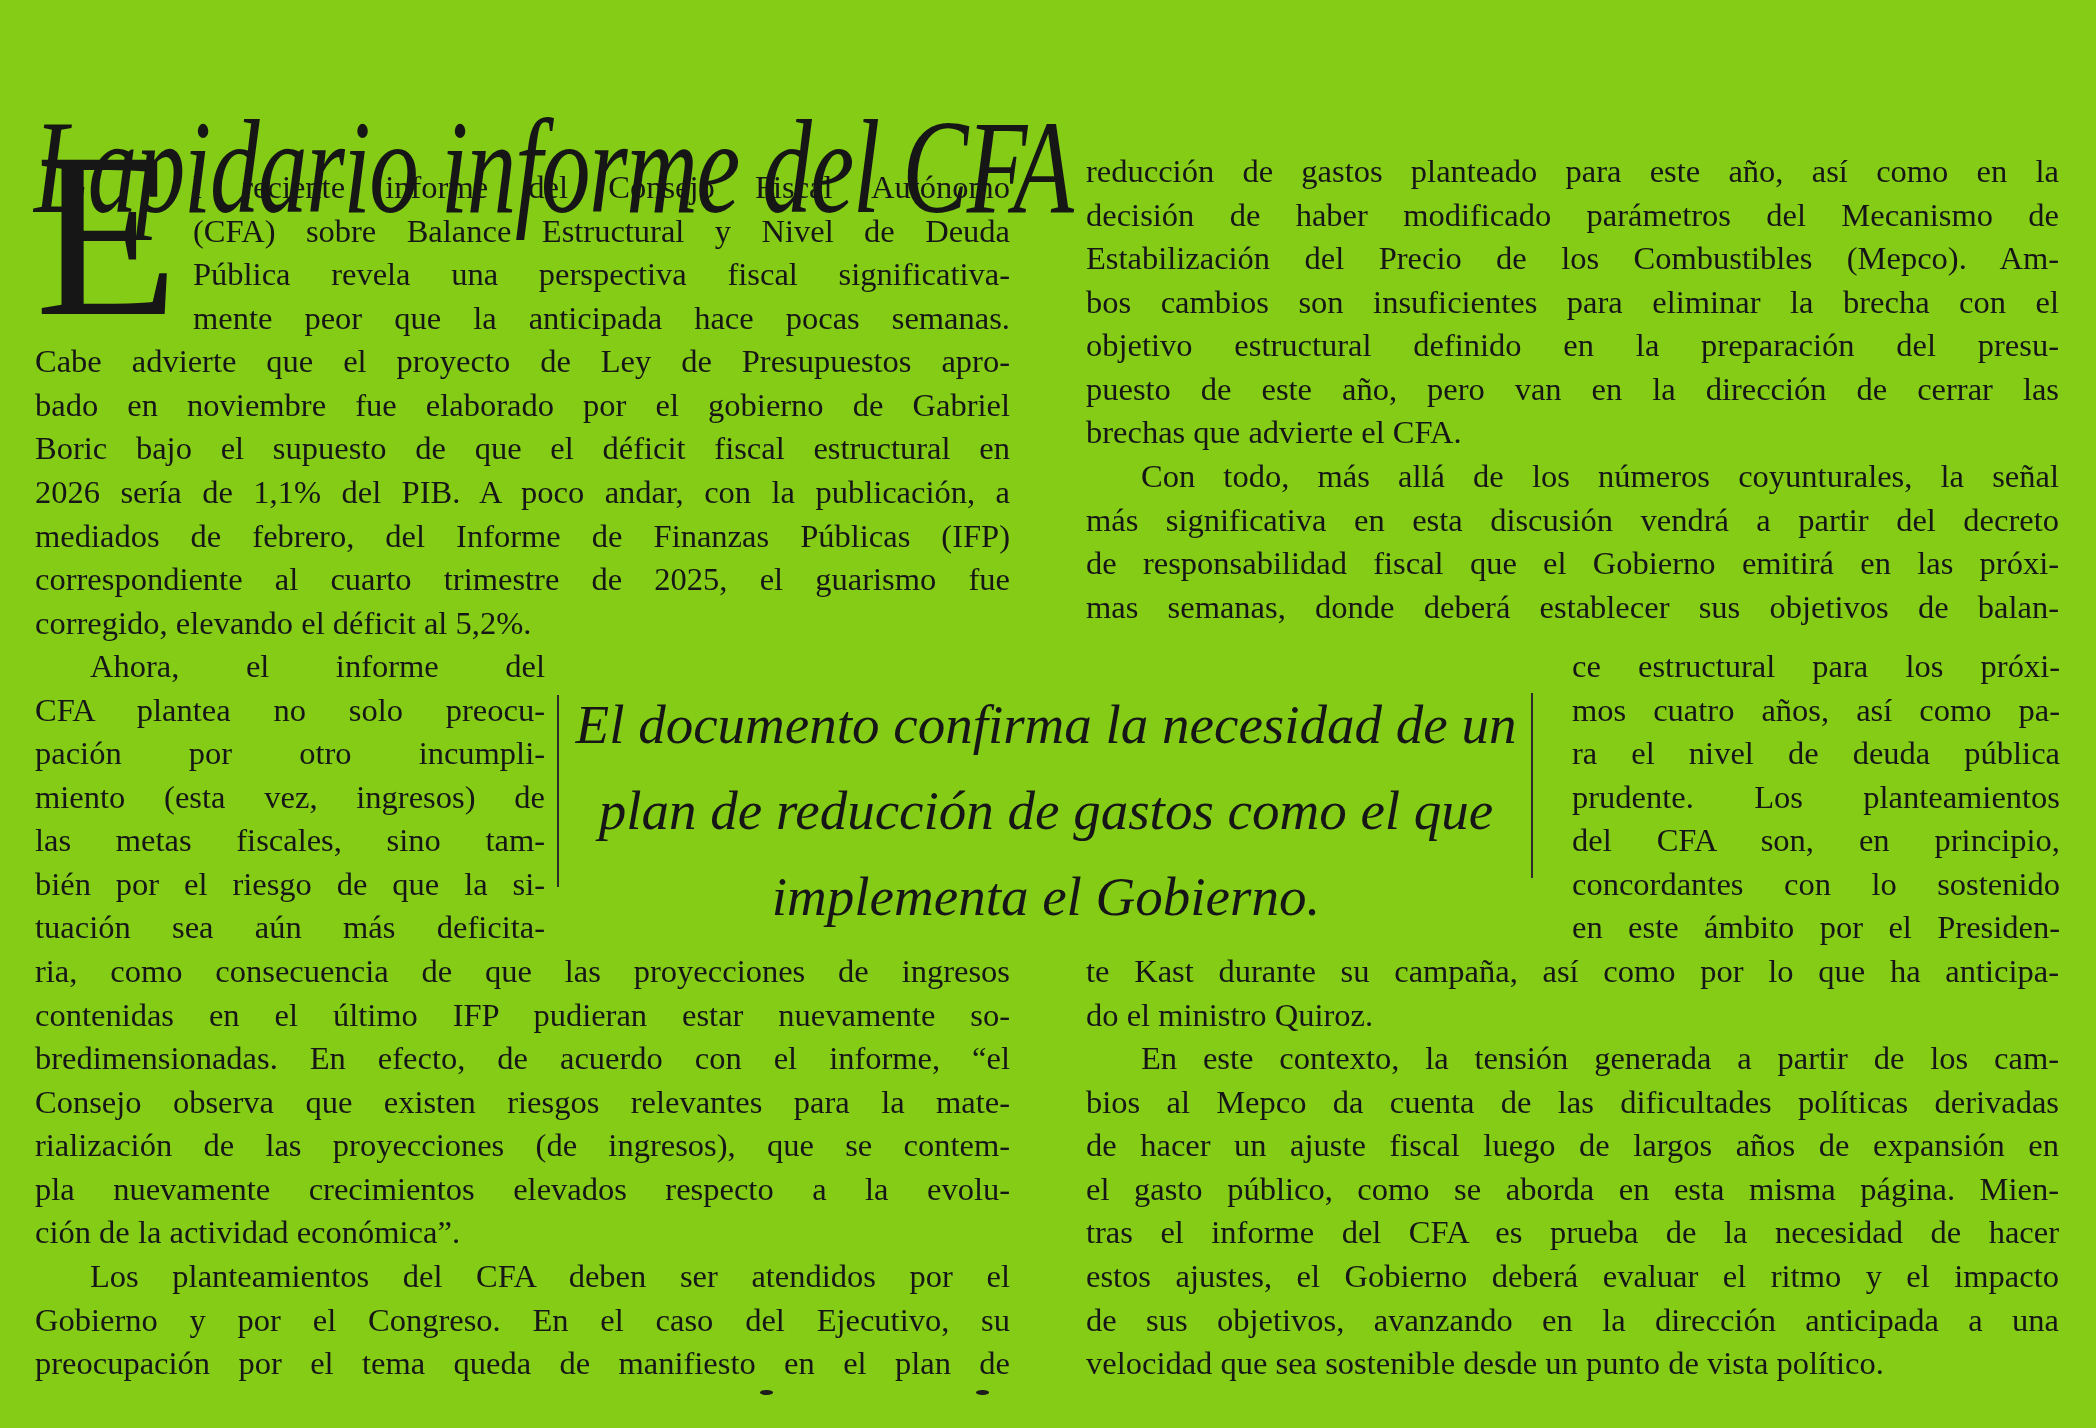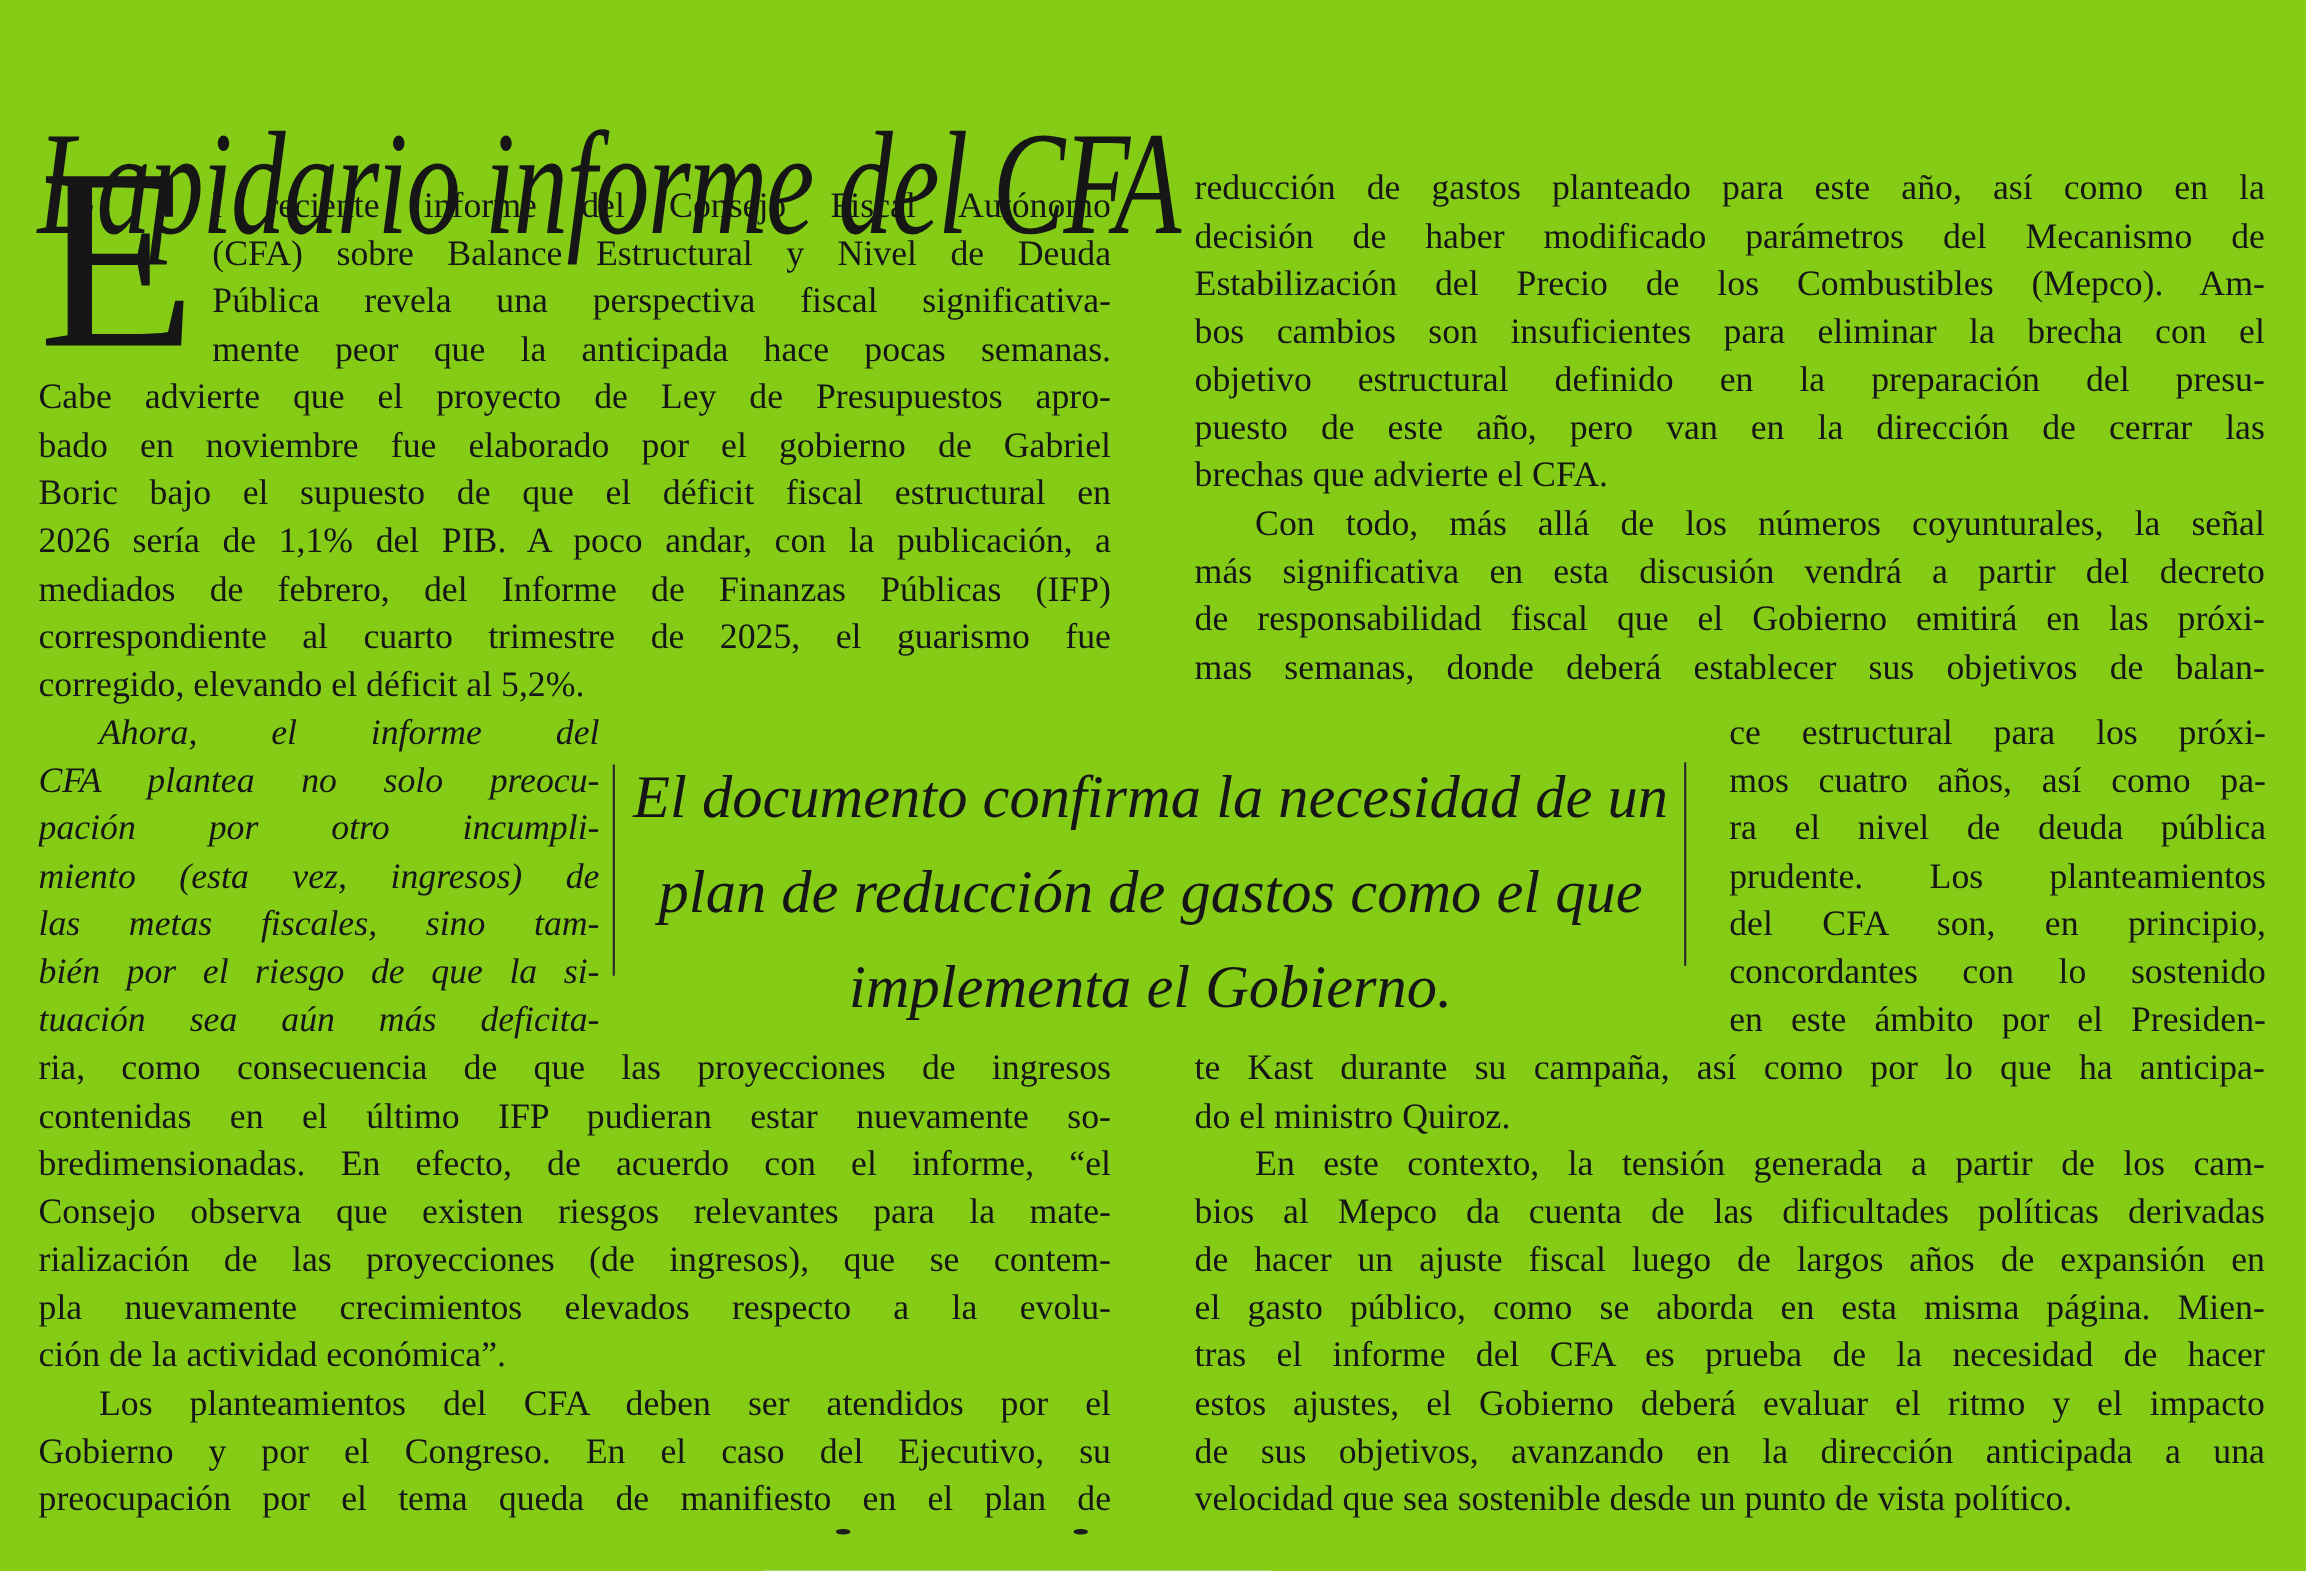--- a/index.html
+++ b/index.html
@@ -89,21 +89,21 @@
       <div class="line">mente peor que la anticipada hace pocas semanas.</div>
       <div class="line">Cabe advierte que el proyecto de Ley de Presupuestos apro-</div>
       <div class="line">bado en noviembre fue elaborado por el gobierno de Gabriel</div>
       <div class="line">Boric bajo el supuesto de que el déficit fiscal estructural en</div>
       <div class="line">2026 sería de 1,1% del PIB. A poco andar, con la publicación, a</div>
       <div class="line">mediados de febrero, del Informe de Finanzas Públicas (IFP)</div>
       <div class="line">correspondiente al cuarto trimestre de 2025, el guarismo fue</div>
       <div class="line end">corregido, elevando el déficit al 5,2%.</div>
     </div>
 
-  <div class="textblock" style="left:35px; top:645px; width:510px;font-style:italic;">
+  <div class="textblock" style="left:35px; top:645px; width:510px;">
       <div class="line ind">Ahora, el informe del</div>
       <div class="line">CFA plantea no solo preocu-</div>
       <div class="line">pación por otro incumpli-</div>
       <div class="line">miento (esta vez, ingresos) de</div>
       <div class="line">las metas fiscales, sino tam-</div>
       <div class="line">bién por el riesgo de que la si-</div>
       <div class="line">tuación sea aún más deficita-</div>
     </div>
 
   <div class="textblock" style="left:35px; top:950px; width:975px;">

